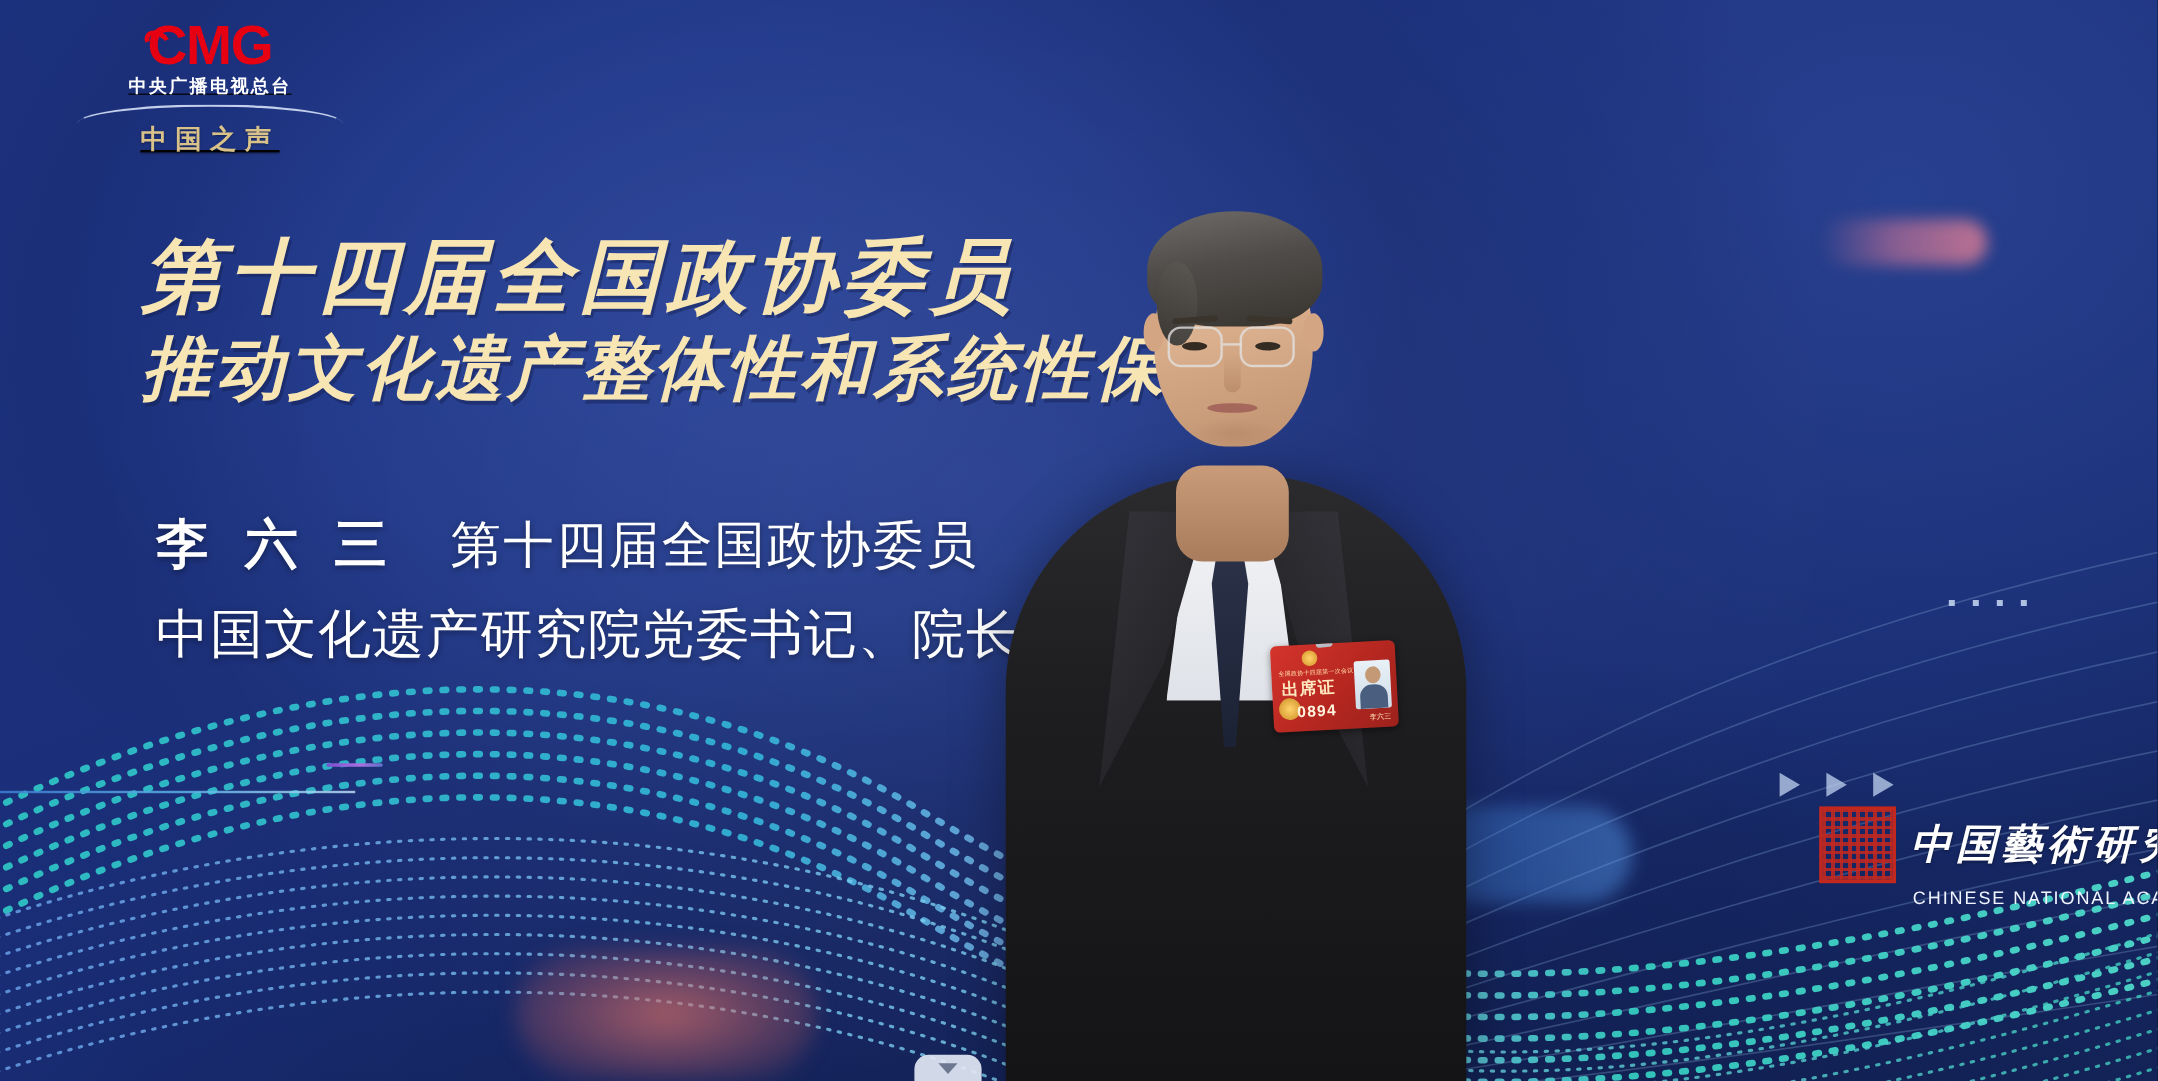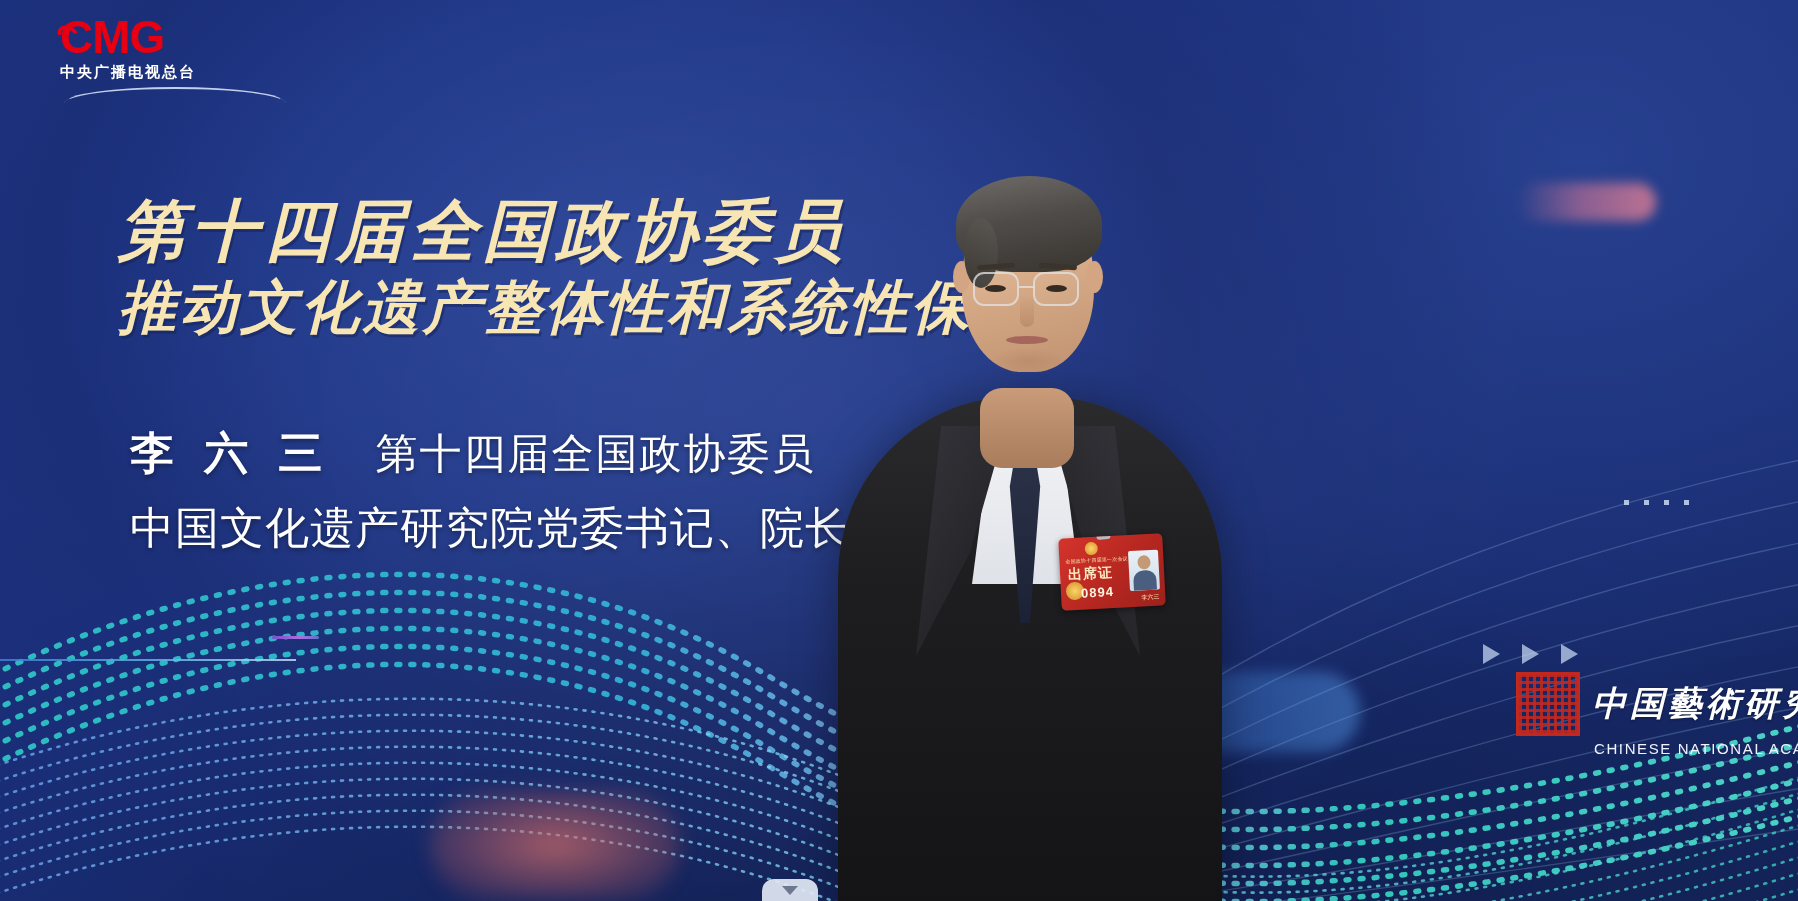--- a/index.html
+++ b/index.html
@@ -45,21 +45,21 @@
     background:linear-gradient(90deg,#7a4fd0 0%,#a96fe0 60%,#5e73c8 100%);
   }
   .dots-row{position:absolute;left:1624px;top:500px;display:flex;gap:15px;}
   .dots-row i{display:block;width:5px;height:5px;background:#c8daf5;opacity:.85;}
   .play-arrows{position:absolute;left:1483px;top:644px;display:flex;gap:22px;}
   .play-arrows i{
     display:block;width:0;height:0;border-left:17px solid rgba(200,218,245,.72);
     border-top:10px solid transparent;border-bottom:10px solid transparent;
   }
   
-  .cmg{position:absolute;left:60px;top:14px;width:230px;}
+  .cmg{position:absolute;left:60px;top:14px;width:230px;text-align:center;text-decoration:underline;}
   .cmg-mark{font-size:46px;font-weight:bold;color:#e60012;letter-spacing:-1px;line-height:1;
             position:relative;display:inline-block;}
   .cmg-mark .swoosh{
     position:absolute;left:-3px;top:12px;width:22px;height:16px;border-radius:50%;
     border:4px solid #e60012;border-right-color:transparent;border-bottom-color:transparent;
     transform:rotate(24deg);
   }
   .cmg-sub{font-size:15px;color:#ffffff;letter-spacing:2px;margin-top:3px;font-weight:bold;}
   .cmg-divider{
     width:222px;height:16px;margin:5px auto 0;
@@ -290,20 +290,21 @@
   <div class="play-arrows">
     <i></i>
       <i></i>
       <i></i>
   </div>
 
   <div class="cmg">
     <div class="cmg-mark">CMG<span class="swoosh"></span></div>
     <div class="cmg-sub">中央广播电视总台</div>
     <div class="cmg-divider"></div>
+    <div class="cmg-voice">中国之声</div>
   </div>
 
   <div class="headline">
     <div class="headline-line l1">第十四届全国政协委员</div>
     <div class="headline-line l2">推动文化遗产整体性和系统性保护</div>
   </div>
 
   <div class="speaker">
     <div class="speaker-row">
       <div class="speaker-name">李 六 三</div>

